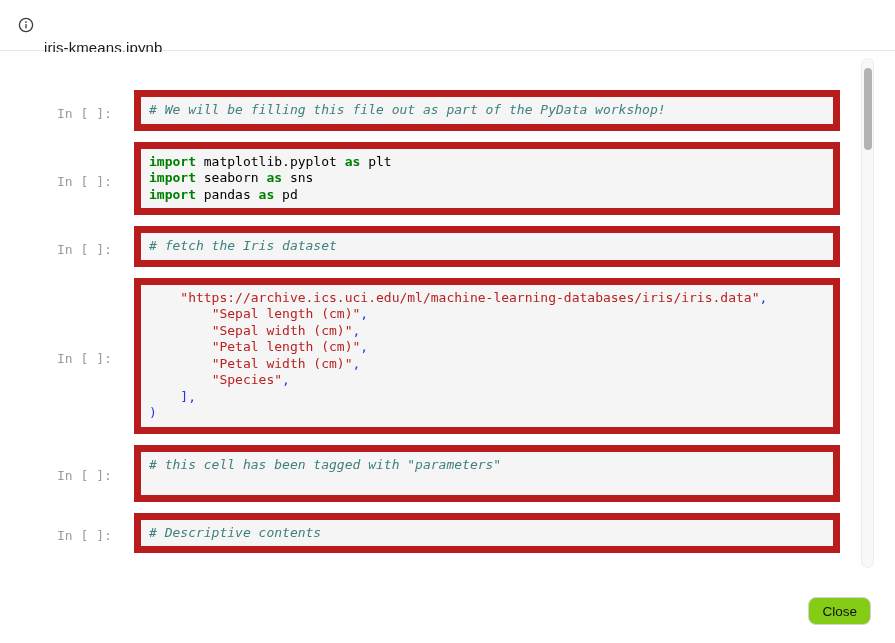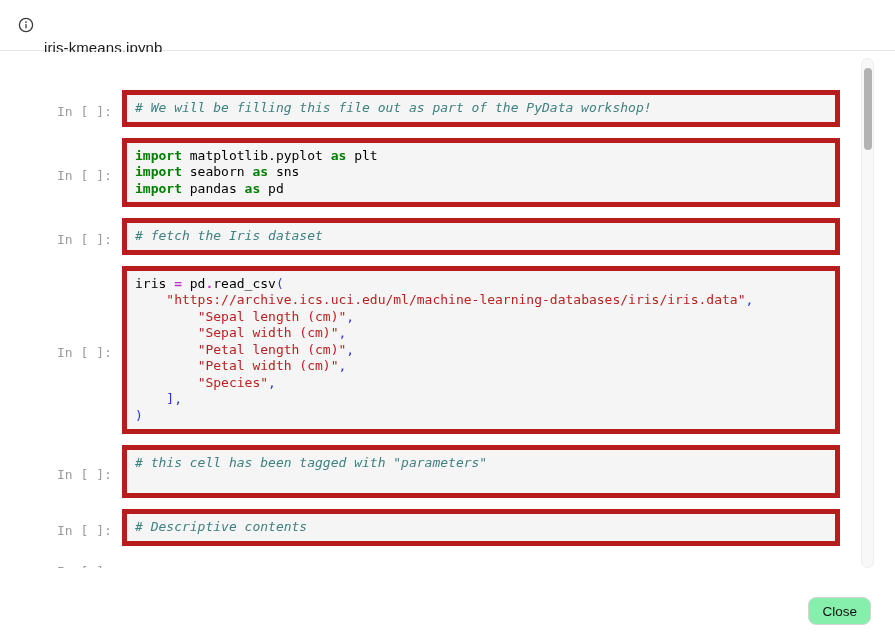--- a/index.html
+++ b/index.html
@@ -15,42 +15,42 @@
 
   
   .viewport { position:absolute; top:52px; left:0; width:895px; height:516px;
               overflow:hidden; background:#fff; }
   .cells { padding-top:38px; }
 
   .row { display:flex; align-items:center; padding-left:57px; padding-right:55px;
          margin-bottom:11px; }
   .prompt { font-family:"DejaVu Sans Mono", monospace; font-size:13px; line-height:16.5px;
             color:#9b9b9b; width:55px; flex:none; padding-top:7px; white-space:pre; }
-  .cellbox { flex:1; margin-left:10px; background:#f5f5f5; border:5px solid #b91c1c;
+  .cellbox { flex:1; margin-left:22px; background:#f5f5f5; border:7px solid #b91c1c;
              padding:5px 8px; min-height:28px; }
   .line { font-family:"DejaVu Sans Mono", monospace; font-size:13px; line-height:16.5px;
           white-space:pre; color:#000; }
 
   
   .tk-kw  { color:#008000; font-weight:bold; }
   .tk-com { color:#408080; font-style:italic; }
   .tk-str { color:#BA2121; }
   .tk-op  { color:#bb33cc; font-weight:bold; }
   .tk-br  { color:#2936e2; }
   .tk-txt { color:#000000; }
 
   
   .scrollbar { position:absolute; top:58px; right:21px; width:13px; height:510px;
                background:#f8f8f8; border:1px solid #ededed; border-radius:7px; }
   .scroll-thumb { position:absolute; top:9px; left:2px; width:8px; height:82px;
                   background:#b3b3b3; border-radius:4px; }
 
   
   .close-btn { position:absolute; right:24px; bottom:18px; height:28px; padding:0 13px;
-               background:#86efac; border:1px solid #d4d4d4; border-radius:8px;
+               background:#84cc16; border:1px solid #d4d4d4; border-radius:8px;
                font-family:"Liberation Sans", sans-serif; font-size:13.5px; color:#111;
                cursor:pointer; }
 </style>
 </head>
 <body>
 
 <div class="header">
   <svg class="info-ic" viewBox="0 0 16 16">
     <circle cx="8" cy="8" r="6.6" fill="none" stroke="#3d3d3d" stroke-width="1.3"></circle>
     <circle cx="8" cy="5.1" r="0.9" fill="#3d3d3d"></circle>
@@ -77,21 +77,20 @@
       </div>
       <div class="row">
         <div class="prompt">In [ ]:</div>
         <div class="cellbox">
           <div class="line"><span class="tk-com"># fetch the Iris dataset</span></div>
         </div>
       </div>
       <div class="row">
         <div class="prompt">In [ ]:</div>
         <div class="cellbox">
-          <div class="line"><span class="tk-txt">iris </span><span class="tk-op">=</span><span class="tk-txt"> pd</span><span class="tk-op">.</span><span class="tk-txt">read_csv</span><span class="tk-br">(</span></div>
           <div class="line"><span class="tk-txt">    </span><span class="tk-str">"https://archive.ics.uci.edu/ml/machine-learning-databases/iris/iris.data"</span><span class="tk-br">,</span></div>
           <div class="line"><span class="tk-txt">        </span><span class="tk-str">"Sepal length (cm)"</span><span class="tk-br">,</span></div>
           <div class="line"><span class="tk-txt">        </span><span class="tk-str">"Sepal width (cm)"</span><span class="tk-br">,</span></div>
           <div class="line"><span class="tk-txt">        </span><span class="tk-str">"Petal length (cm)"</span><span class="tk-br">,</span></div>
           <div class="line"><span class="tk-txt">        </span><span class="tk-str">"Petal width (cm)"</span><span class="tk-br">,</span></div>
           <div class="line"><span class="tk-txt">        </span><span class="tk-str">"Species"</span><span class="tk-br">,</span></div>
           <div class="line"><span class="tk-txt">    </span><span class="tk-br">],</span></div>
           <div class="line"><span class="tk-br">)</span></div>
         </div>
       </div>

